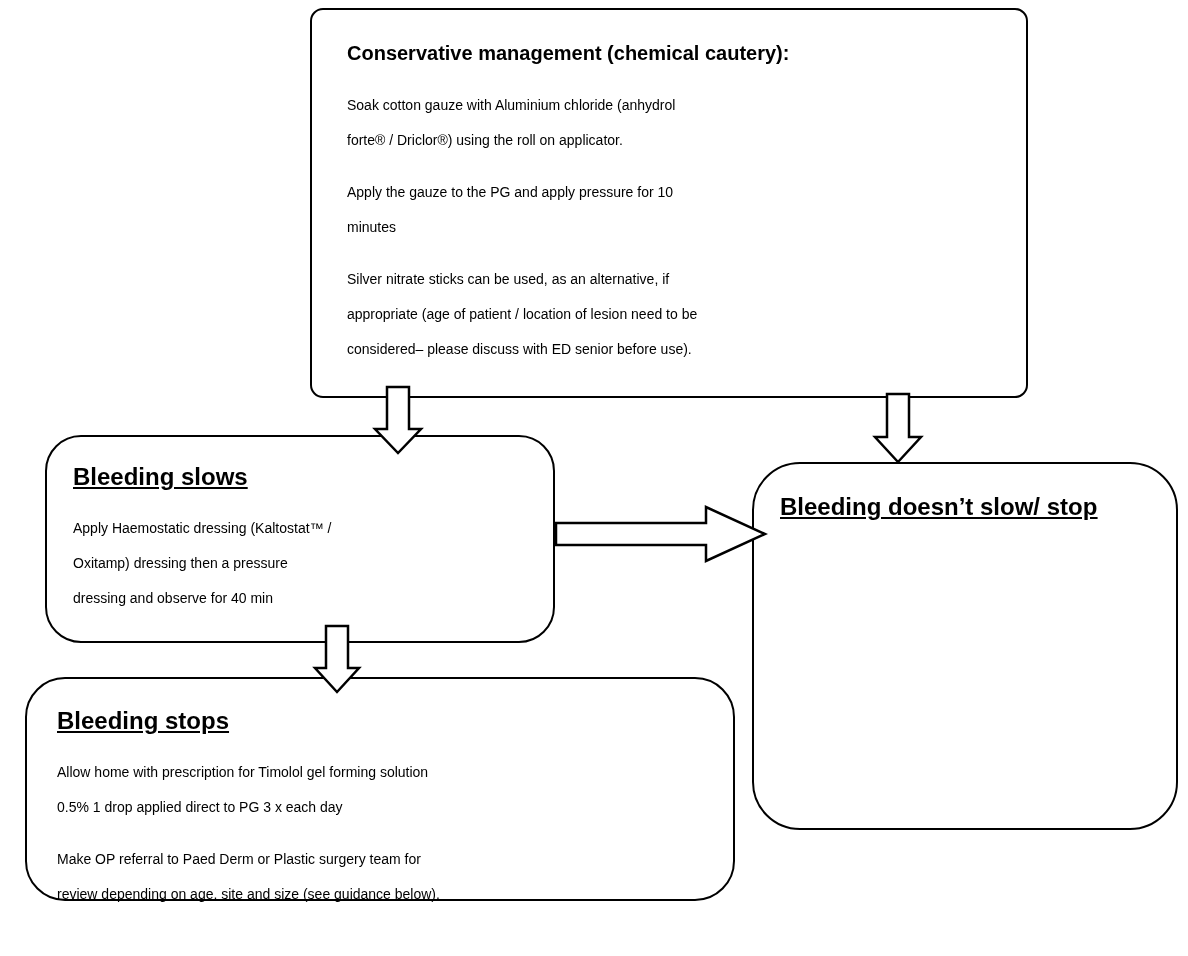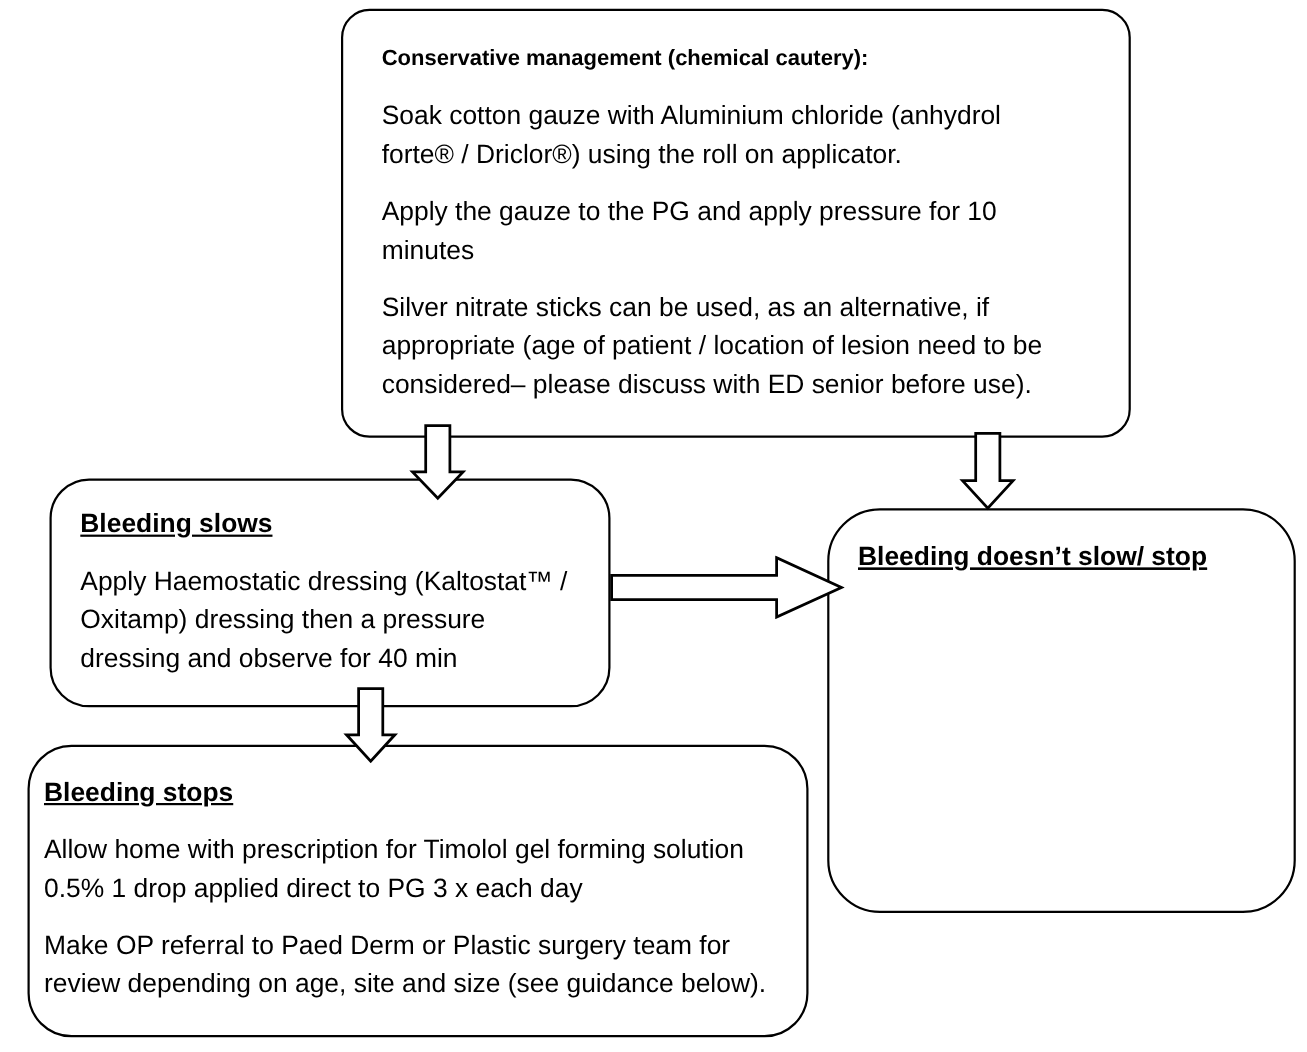--- a/index.html
+++ b/index.html
@@ -30,51 +30,51 @@
     margin: 0 0 17px 0;
   }
   .node-heading {
     font-size: 24px;
     font-weight: bold;
     text-decoration: underline;
     line-height: 35px;
     margin: 0 0 17px 0;
   }
   .para {
-    font-size: 24px;
+    font-size: 14px;
     line-height: 35px;
     margin: 0 0 17px 0;
     white-space: pre-line;
   }
   .para:last-child { margin-bottom: 0; }
 
   #node-conservative {
     left: 310px; top: 8px;
     width: 718px; height: 390px;
-    border-radius: 26px;
+    border-radius: 13px;
     padding: 26px 35px;
   }
   #node-bleeding-slows {
     left: 45px; top: 435px;
     width: 510px; height: 208px;
     border-radius: 36px;
     padding: 22px 26px;
   }
   #node-bleeding-doesnt-slow {
     left: 752px; top: 462px;
     width: 426px; height: 368px;
     border-radius: 48px;
     padding: 25px 26px;
     text-decoration: underline;
   }
   #node-bleeding-stops {
     left: 25px; top: 677px;
-    width: 710px; height: 266px;
+    width: 710px; height: 224px;
     border-radius: 40px;
-    padding: 24px 13px;
+    padding: 24px 30px;
   }
   .connector {
     position: absolute;
     z-index: 2;
   }
   .connector polygon {
     fill: #ffffff;
     stroke: #000000;
     stroke-width: 2.5;
     stroke-linejoin: miter;

